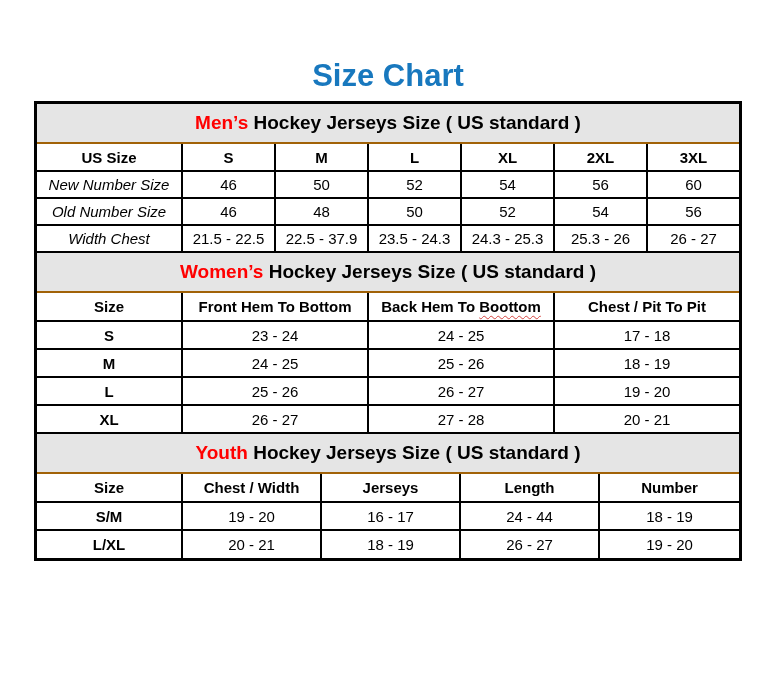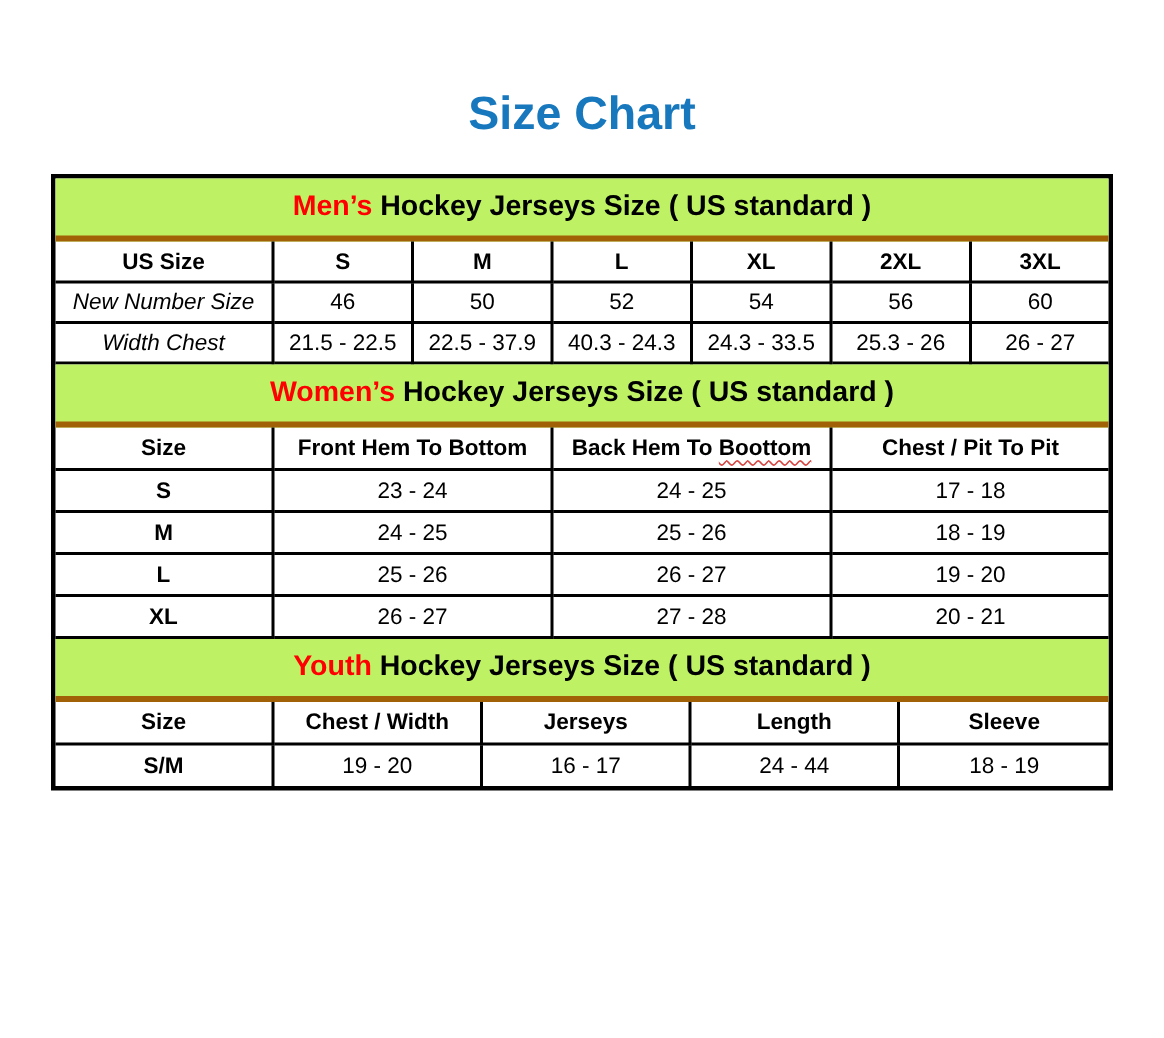--- a/index.html
+++ b/index.html
@@ -5,35 +5,35 @@
   html, body {
     margin: 0;
     padding: 0;
     background: #ffffff;
     width: 776px;
     height: 692px;
     font-family: "Liberation Sans", "DejaVu Sans", sans-serif;
     color: #000000;
   }
   .title {
-    margin: 58px 0 22px 0;
+    margin: 58px 0 7px 0;
     text-align: center;
     font-size: 31px;
     line-height: 36px;
     font-weight: bold;
     color: #1878BE;
   }
   .chart {
     width: 702px;
     margin: 0 auto;
     border: 3px solid #000000;
   }
   .band {
-    background: #bef264;
-    border-bottom: 4px solid #a16207;
+    background: #e5e5e5;
+    border-bottom: 2px solid #a16207;
     height: 38px;
     display: flex;
     align-items: center;
     justify-content: center;
     font-size: 19px;
     font-weight: bold;
     white-space: pre;
   }
   .band .red { color: #FF0000; }
   table {
@@ -102,25 +102,34 @@
         <tr>
           <td class="rowlabel">New Number Size</td>
           <td>46</td>
           <td>50</td>
           <td>52</td>
           <td>54</td>
           <td>56</td>
           <td>60</td>
         </tr>
         <tr>
+          <td class="rowlabel">Old Number Size</td>
+          <td>46</td>
+          <td>48</td>
+          <td>50</td>
+          <td>52</td>
+          <td>54</td>
+          <td>56</td>
+        </tr>
+        <tr>
           <td class="rowlabel">Width Chest</td>
           <td>21.5 - 22.5</td>
           <td>22.5 - 37.9</td>
-          <td>40.3 - 24.3</td>
-          <td>24.3 - 33.5</td>
+          <td>23.5 - 24.3</td>
+          <td>24.3 - 25.3</td>
           <td>25.3 - 26</td>
           <td>26 - 27</td>
         </tr>
       </tbody>
     </table>
 
     <div class="band"><span class="red">Women’s</span><span> Hockey Jerseys Size ( US standard )</span></div>
 
     <table class="t-women">
       <colgroup>
@@ -172,26 +181,33 @@
           <col style="width:139px">
           <col style="width:139px">
           <col style="width:140px">
       </colgroup>
       <tbody>
         <tr class="hdr">
           <th>Size</th>
           <th>Chest / Width</th>
           <th>Jerseys</th>
           <th>Length</th>
-          <th>Sleeve</th>
+          <th>Number</th>
         </tr>
         <tr>
           <td class="rowlabel">S/M</td>
           <td>19 - 20</td>
           <td>16 - 17</td>
           <td>24 - 44</td>
           <td>18 - 19</td>
         </tr>
+        <tr>
+          <td class="rowlabel">L/XL</td>
+          <td>20 - 21</td>
+          <td>18 - 19</td>
+          <td>26 - 27</td>
+          <td>19 - 20</td>
+        </tr>
       </tbody>
     </table>
 
   </div>
 </div>
 
 </body></html>

